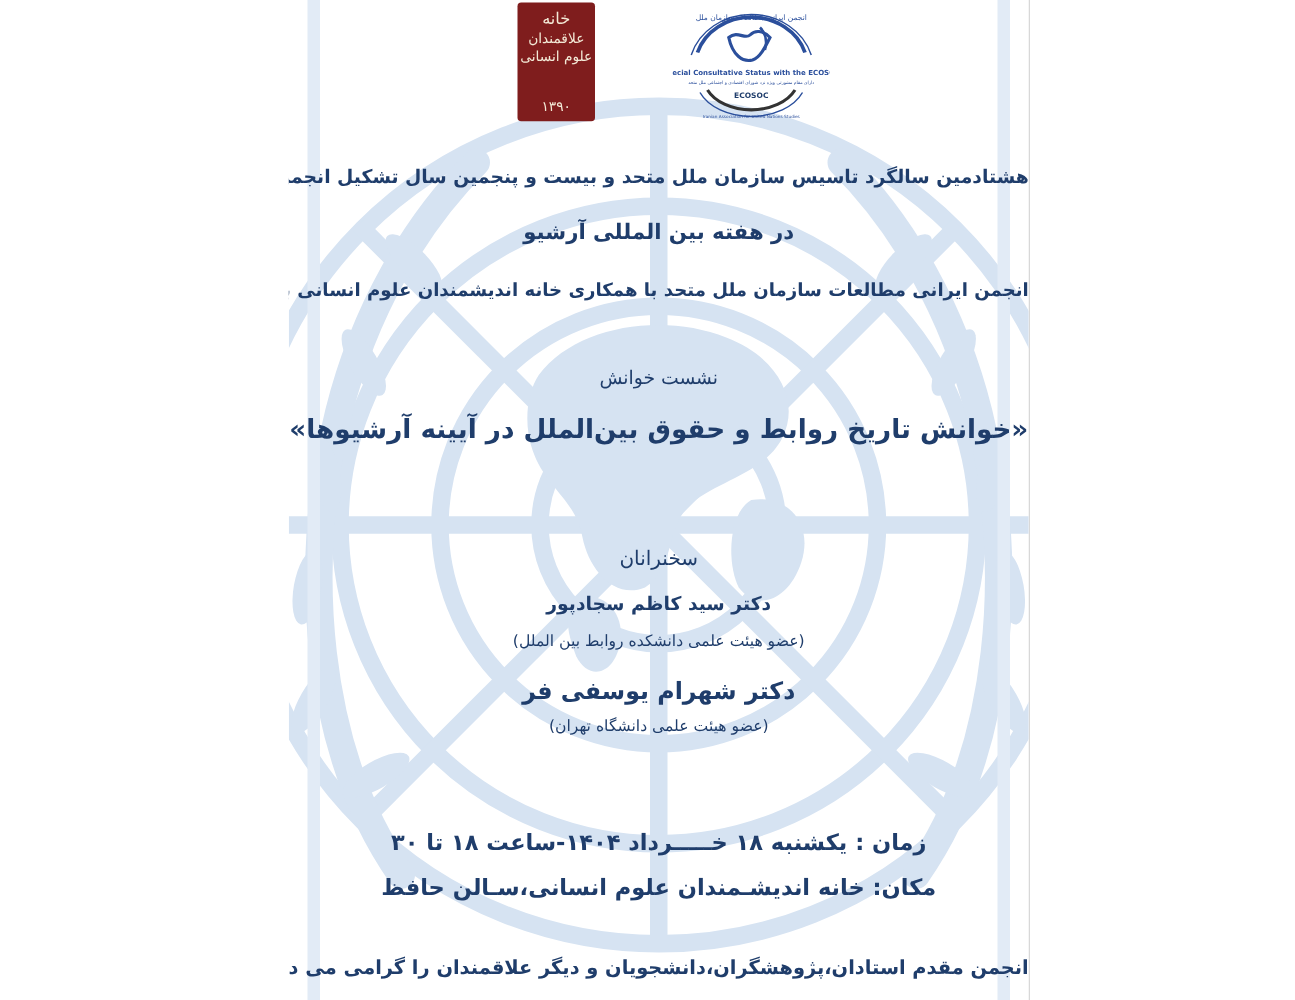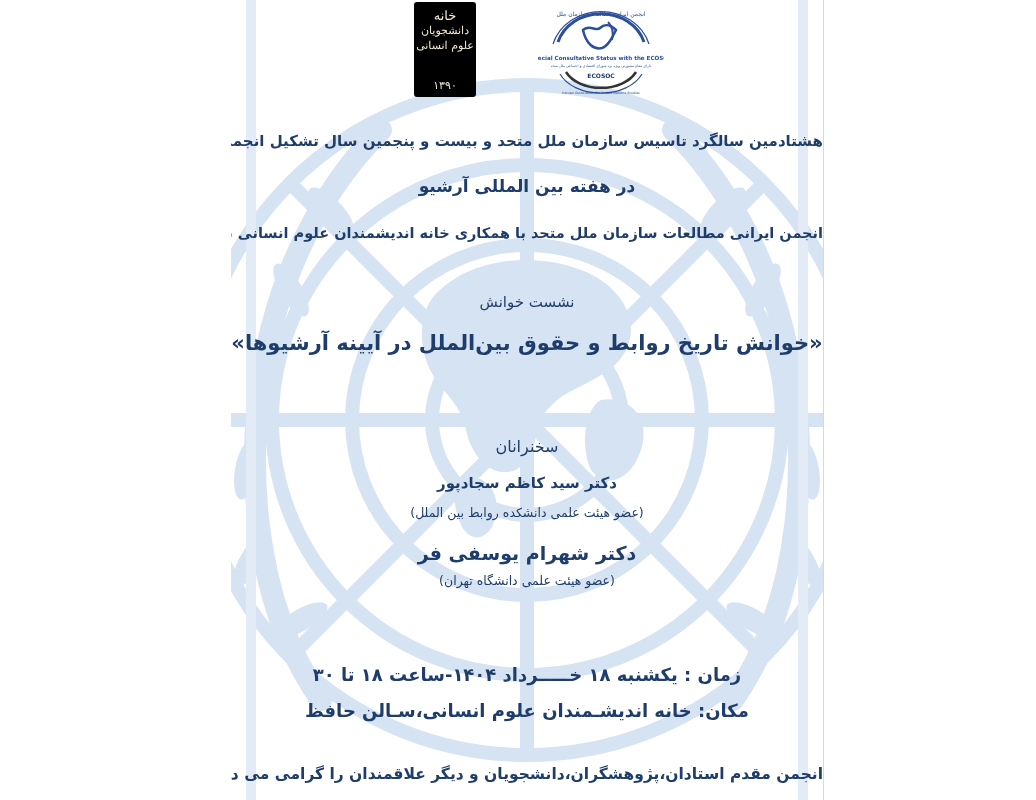--- a/index.html
+++ b/index.html
@@ -39,21 +39,21 @@
       left: 0;
       width: 592px;
       height: 110px;
     }
     .logo-house {
       position: absolute;
       left: 183px;
       top: 2px;
       width: 62px;
       height: 95px;
-      background: #000000;
+      background: #7f1d1d;
       border-radius: 3px;
       color: #f3ead7;
       font-family: "DejaVu Serif", serif;
       font-size: 13px;
       line-height: 15px;
       text-align: center;
       direction: rtl;
       box-sizing: border-box;
       padding-top: 6px;
     }
@@ -148,21 +148,21 @@
 
       <g stroke="#e2ebf6" stroke-width="10">
         <line x1="20" y1="0" x2="20" y2="800"></line>
         <line x1="572" y1="0" x2="572" y2="800"></line>
       </g>
     </svg>
 
     <div class="logos">
       <div class="logo-house">
         <div>خانه</div>
-        <div style="font-size:11px;">دانشجویان</div>
+        <div style="font-size:11px;">علاقمندان</div>
         <div style="font-size:11px;">علوم انسانی</div>
         <div class="yr">۱۳۹۰</div>
       </div>
       <svg class="logo-ecosoc" viewBox="0 0 126 100" xmlns="http://www.w3.org/2000/svg">
         <path d="M20 40 A45 40 0 0 1 106 40" fill="none" stroke="#2b4f9c" stroke-width="3"></path>
         <path d="M15 42 A50 45 0 0 1 111 42" fill="none" stroke="#2b4f9c" stroke-width="1.2"></path>
         <text x="63" y="14" font-size="6" fill="#2b4f9c" text-anchor="middle" font-family="DejaVu Sans, sans-serif">انجمن ایرانی مطالعات سازمان ملل</text>
         <path d="M45 28 C52 22 58 30 62 26 C66 22 72 22 78 28 C74 36 70 44 64 46 C56 48 48 42 45 28 Z" fill="none" stroke="#2b4f9c" stroke-width="2.5"></path>
         <path d="M70 20 C74 24 76 30 74 38" fill="none" stroke="#2b4f9c" stroke-width="2"></path>
         <text x="63" y="58" font-size="5.6" fill="#2b4f9c" text-anchor="middle" font-family="DejaVu Sans, sans-serif" font-weight="bold">Special Consultative Status with the ECOSOC</text>

